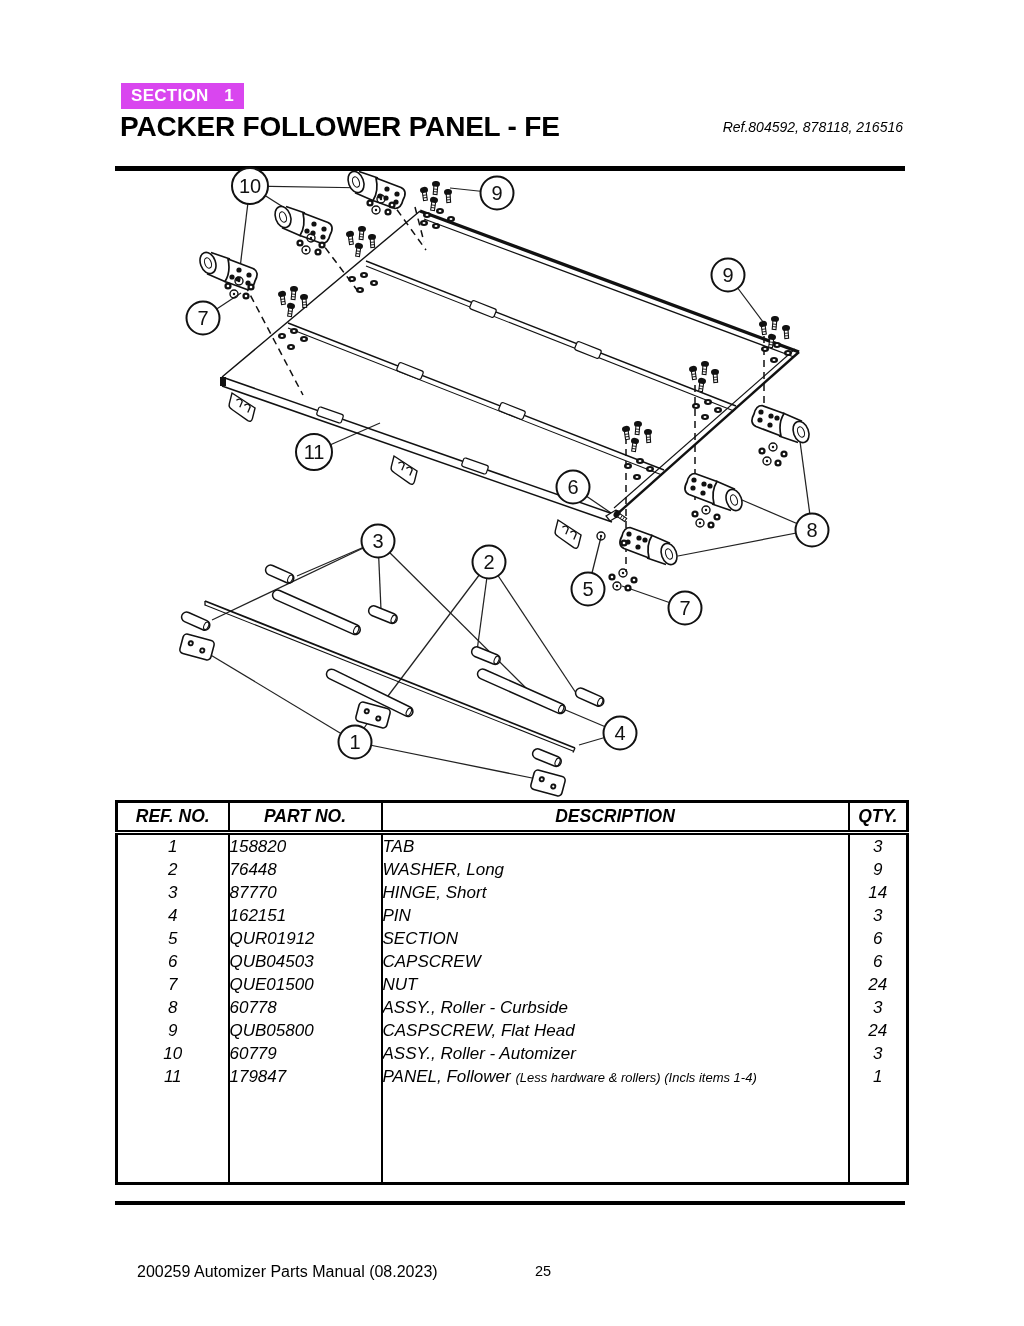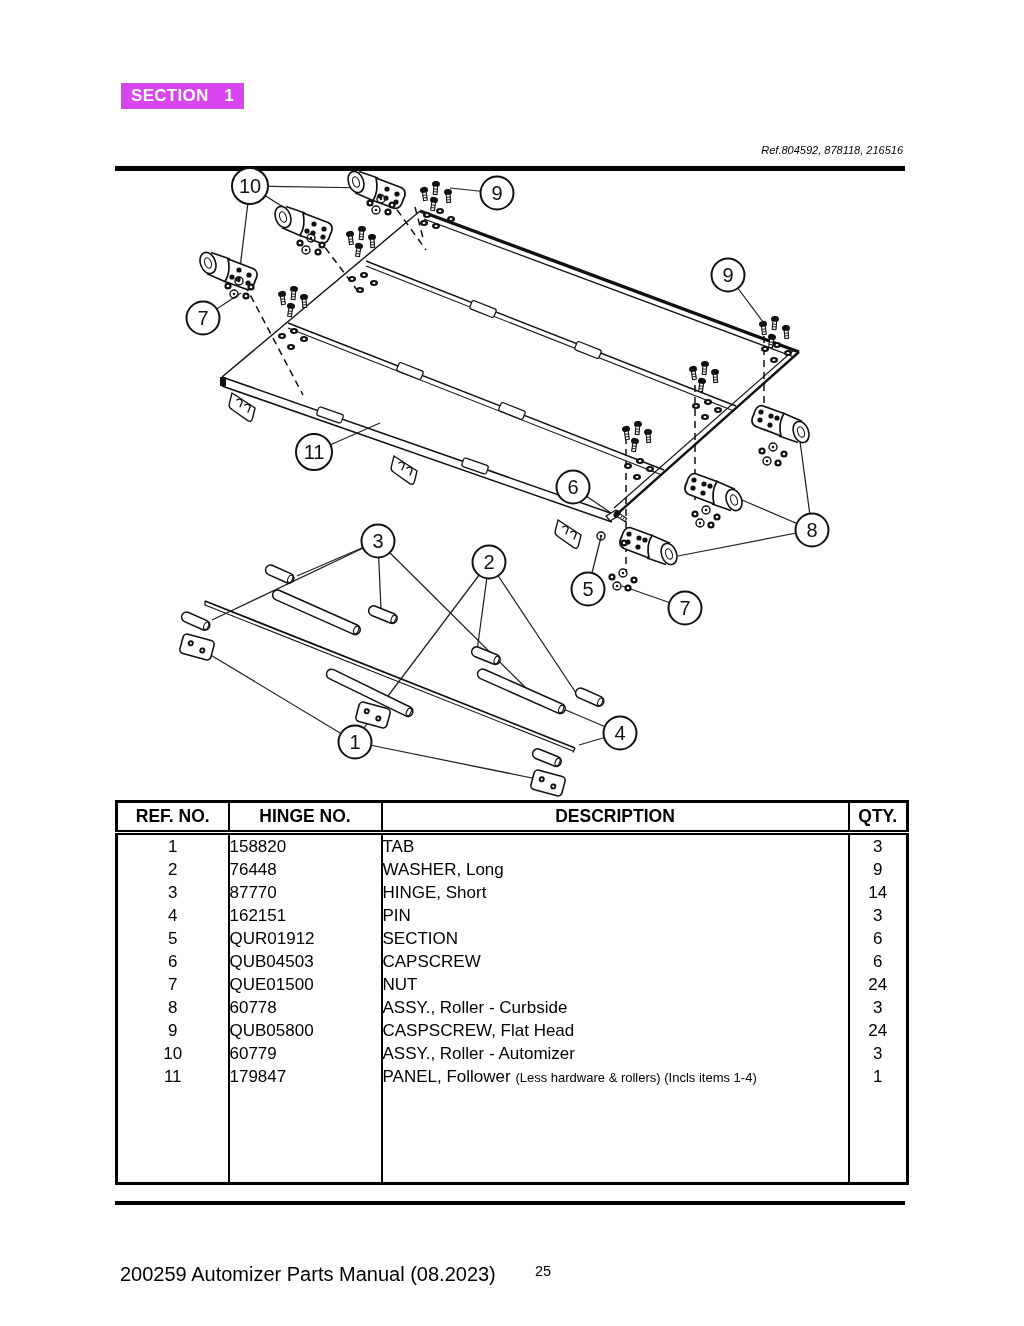--- a/index.html
+++ b/index.html
@@ -15,22 +15,22 @@
     position:absolute;left:121px;top:83px;width:103px;height:26px;
     background:#d946ef;color:#fff;font-weight:bold;font-size:17px;
     display:flex;align-items:center;justify-content:space-between;
     padding:0 10px;letter-spacing:.3px;
   }
   .title{
     position:absolute;left:120px;top:111px;margin:0;
     font-size:28px;font-weight:bold;letter-spacing:-0.2px;white-space:nowrap;
   }
   .ref{
-    position:absolute;right:121px;top:144px;
-    font-style:italic;font-size:11px;white-space:nowrap;
+    position:absolute;right:121px;top:119px;
+    font-style:italic;font-size:14px;white-space:nowrap;
   }
   .rule{position:absolute;left:115px;width:790px;background:#000;}
   .rule-top{top:166px;height:5px;}
   .rule-bottom{top:1201px;height:4px;}
 
   
   svg.diagram{position:absolute;left:0;top:0;width:1024px;height:1326px;}
   svg.diagram text{font-family:"Liberation Sans", sans-serif;}
   .lead path{stroke:#222;stroke-width:1.25;fill:none;}
   .dash path{stroke:#111;stroke-width:1.5;fill:none;stroke-dasharray:7 5;}
@@ -40,43 +40,44 @@
   
   table.parts{
     position:absolute;left:115px;top:800px;width:791px;height:385px;
     border-collapse:collapse;table-layout:fixed;
     border:3px solid #000;font-size:17px;
   }
   table.parts th{
     border-bottom:5px double #000;font-size:17.5px;font-weight:bold;
     height:27px;padding:0;text-align:center;
   }
-  table.parts td, table.parts th{border-left:2px solid #000;}
+  table.parts td, table.parts th{border-left:2px solid #000;font-style:italic;}
   table.parts td:first-child, table.parts th:first-child{border-left:none;}
   table.parts td{height:23px;padding:0;line-height:23px;vertical-align:top;white-space:nowrap;}
   td.c-ref{text-align:center;}
   td.c-part{padding-left:10px;}
   td.c-desc{padding-left:12px;}
   td.c-qty{text-align:center;}
   .note{font-size:13px;}
   tr.filler td{height:auto;}
 
   
-  .footer-left{position:absolute;left:120px;top:1263px;font-size:20px;text-align:right;}
+  .footer-left{position:absolute;left:137px;top:1263px;font-size:16px;text-align:right;}
   .footer-page{position:absolute;left:503px;top:1263px;font-size:14.5px;margin-left:32px;}
 </style>
 </head>
 <body>
 
 <div class="page">
 
   <div class="section-box">
     <span>SECTION</span>
     <span>1</span>
   </div>
+  <h1 class="title">PACKER FOLLOWER PANEL - FE</h1>
   <div class="ref">Ref.804592, 878118, 216516</div>
   <div class="rule rule-top"></div>
 
   <svg class="diagram" viewBox="0 0 1024 1326">
     <defs>
       <g id="screw">
         <ellipse cx="0" cy="0" rx="4" ry="3.1" fill="#111"></ellipse>
         <path d="M-1.9,2.2 L-1.9,10.5 L1.9,10.5 L1.9,2.2 Z" fill="#fff" stroke="#111" stroke-width="1.1"></path>
         <line x1="-1.9" y1="5.2" x2="1.9" y2="5.2" stroke="#111" stroke-width="0.9"></line>
         <line x1="-1.9" y1="7.8" x2="1.9" y2="7.8" stroke="#111" stroke-width="0.9"></line>
@@ -391,21 +392,21 @@
   <table class="parts">
     <colgroup>
         <col style="width:112px">
         <col style="width:153px">
         <col style="width:467px">
         <col style="width:59px">
       </colgroup>
     <thead>
       <tr>
         <th>REF. NO.</th>
-        <th>HINGE NO.</th>
+        <th>PART NO.</th>
         <th>DESCRIPTION</th>
         <th>QTY.</th>
       </tr>
     </thead>
     <tbody>
       <tr>
         <td class="c-ref">1</td>
         <td class="c-part">158820</td>
         <td class="c-desc">TAB</td>
         <td class="c-qty">3</td>

